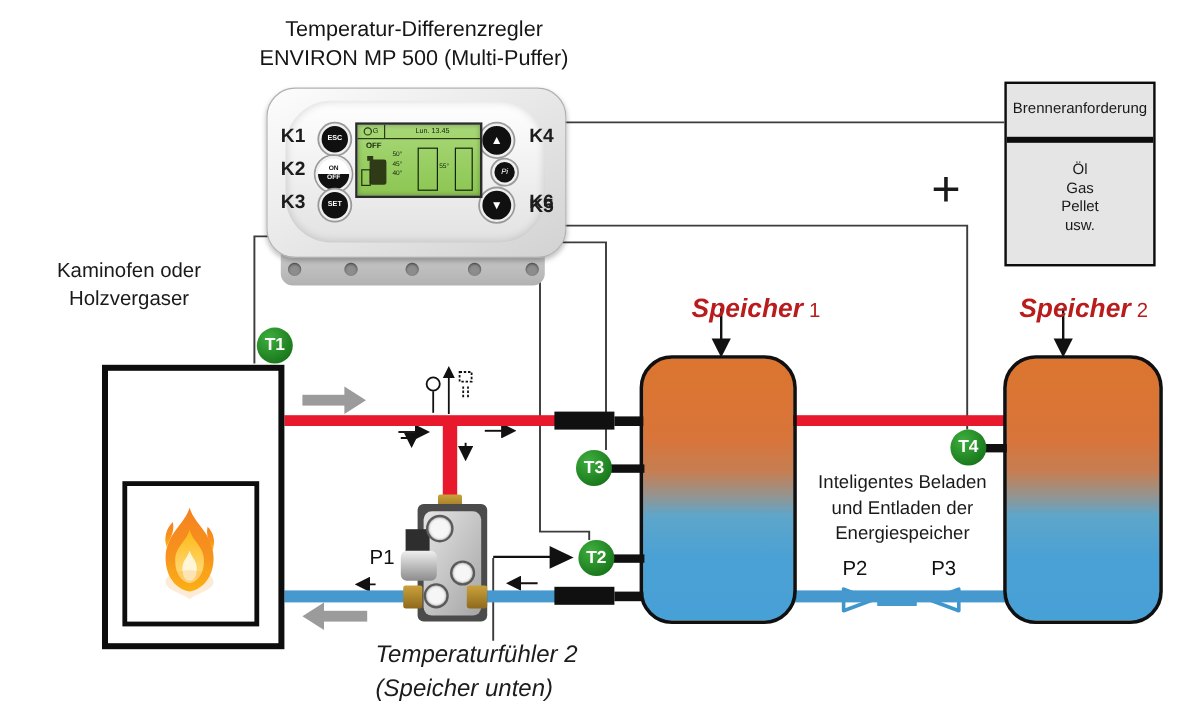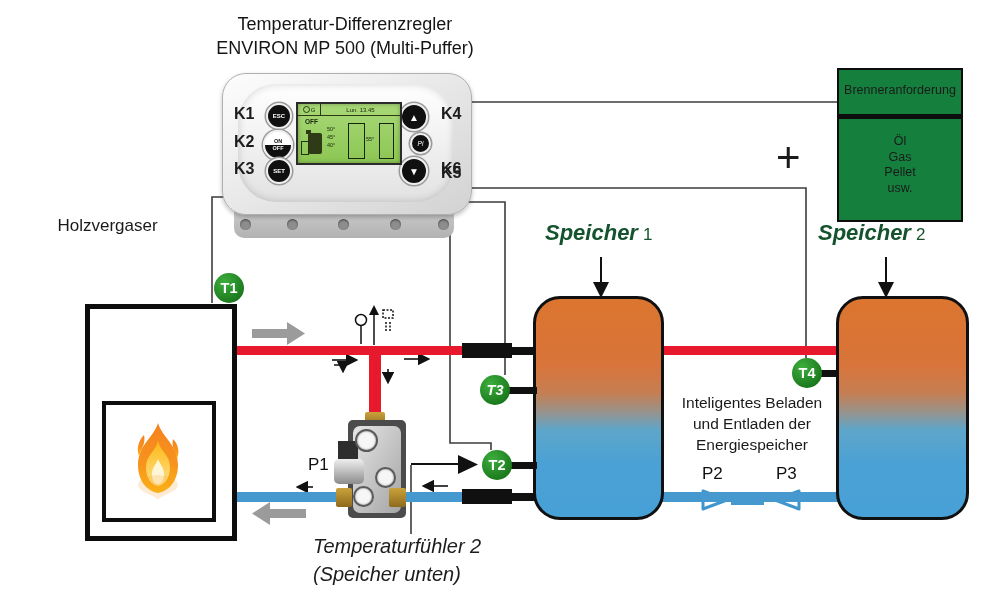--- a/index.html
+++ b/index.html
@@ -47,29 +47,29 @@
   .pump-body{left:353px;top:426px;width:48px;height:87px;background:linear-gradient(120deg,#e5e5e5,#a5a5a5);
     border-radius:7px;z-index:4;}
   .dial{position:absolute;border-radius:50%;background:#f6f6f6;border:2px solid #5a5a5a;z-index:5;
     box-shadow:inset 0 0 2px #777;}
   .brass{position:absolute;background:linear-gradient(#caa23c,#8f6a1d);z-index:4;border-radius:2px;}
   .motor-box{left:338px;top:441px;width:20px;height:22px;background:#2e2e2e;z-index:4;}
   .motor-cyl{left:334px;top:459px;width:30px;height:25px;background:linear-gradient(#efefef,#8c8c8c);
     border-radius:5px;z-index:5;}
   
   .title{left:190px;top:12px;width:310px;text-align:center;font-size:18px;line-height:24px;color:#151515;}
-  .burner{left:837px;top:68px;width:122px;height:150px;border:2.5px solid #0d0d0d;background:#15803d;z-index:4;}
+  .burner{left:837px;top:68px;width:122px;height:150px;border:2.5px solid #0d0d0d;background:#e5e5e5;z-index:4;}
   .burner-title{margin-top:13px;text-align:center;font-size:12.5px;}
   .burner-div{position:absolute;left:0;top:44px;width:100%;height:5px;background:#0d0d0d;}
   .fuel{text-align:center;font-size:12.5px;line-height:15.5px;}
   .fuels{position:absolute;left:0;top:64px;width:100%;}
   .plus{left:776px;top:134px;font-size:42px;font-weight:400;color:#1a1a1a;z-index:4;}
   .stove-label{left:25px;top:214px;width:165px;text-align:center;font-size:17px;line-height:23px;}
-  .sp-label{position:absolute;top:220px;width:170px;text-align:left;font-size:22px;font-style:italic;
-    font-weight:bold;color:#14532d;z-index:4;}
+  .sp-label{position:absolute;top:244px;width:170px;text-align:center;font-size:22px;font-style:italic;
+    font-weight:bold;color:#b91c1c;z-index:4;}
   .sp-num{font-size:17px;font-style:normal;font-weight:normal;margin-left:5px;}
   .smart{left:658px;top:392px;width:188px;text-align:center;font-size:15.5px;line-height:21px;z-index:4;}
   .plabel{position:absolute;font-size:17px;color:#111;z-index:5;}
   .callout{left:313px;top:532px;font-size:20px;font-style:italic;font-weight:normal;line-height:28px;color:#1c1c1c;}
 </style>
 </head>
 <body>
 
 <div class="canvas">
 
@@ -191,20 +191,21 @@
       <div class="fuel">usw.</div>
     </div>
   </div>
   <div class="abs plus">+</div>
 
   <div class="abs title">
     <div>Temperatur-Differenzregler</div>
     <div>ENVIRON MP 500 (Multi-Puffer)</div>
   </div>
   <div class="abs stove-label">
+    <div>Kaminofen oder</div>
     <div>Holzvergaser</div>
   </div>
   <div class="sp-label" style="left:545px;">
     <span>Speicher</span><span class="sp-num">1</span>
   </div>
   <div class="sp-label" style="left:818px;">
     <span>Speicher</span><span class="sp-num">2</span>
   </div>
   <div class="abs smart">
     <div>Inteligentes Beladen</div>
@@ -268,16 +269,16 @@
       <polygon points="703,491 703,509 727,500" fill="#fff" stroke="#3f96cc" stroke-width="3" stroke-linejoin="round"></polygon>
     </g>
     <rect x="731" y="494" width="33" height="11" fill="#4599cf"></rect>
     <g>
       <polygon points="799,491 799,509 775,500" fill="#fff" stroke="#3f96cc" stroke-width="3" stroke-linejoin="round"></polygon>
     </g>
   </svg>
 
   <div class="badge" style="left:214px;top:273px;">T1</div>
   <div class="badge" style="left:482px;top:450px;">T2</div>
-  <div class="badge" style="left:480px;top:375px;font-style:italic;">T3</div>
+  <div class="badge" style="left:480px;top:375px;">T3</div>
   <div class="badge" style="left:792px;top:358px;">T4</div>
 
 </div>
 
 </body></html>

